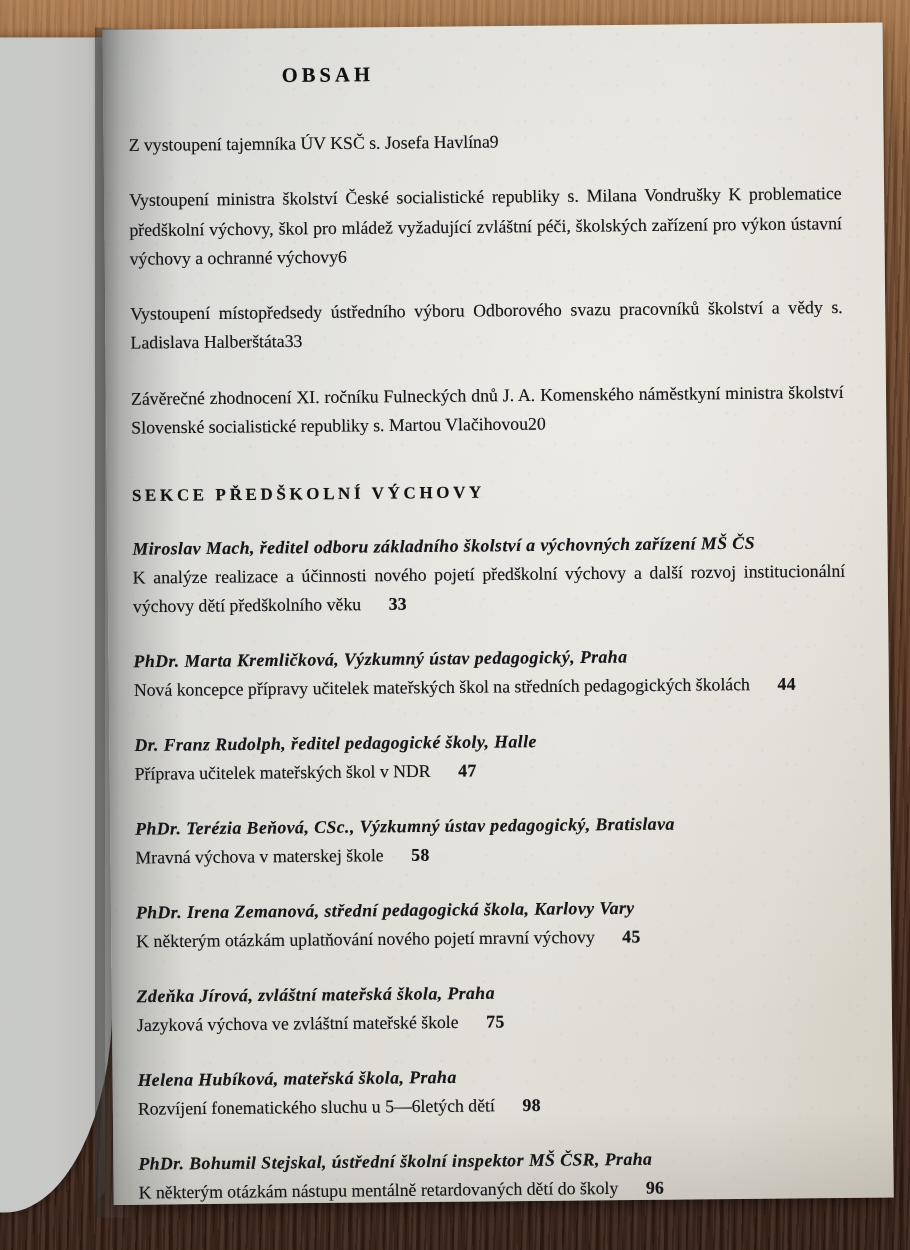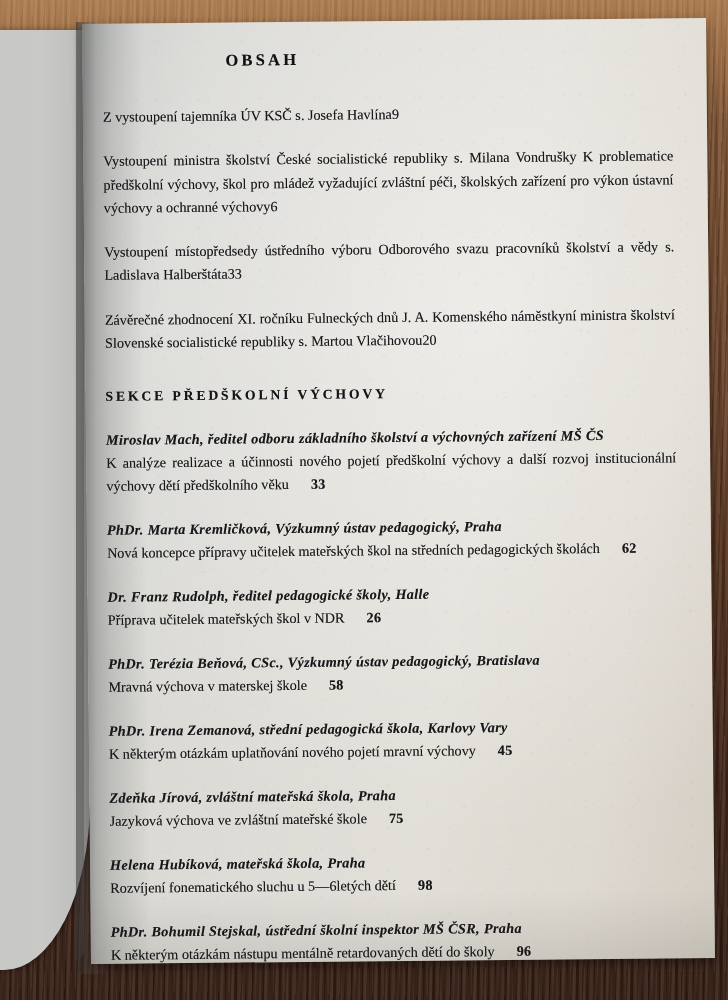--- a/index.html
+++ b/index.html
@@ -225,26 +225,26 @@
 
       <div class="section-head">SEKCE PŘEDŠKOLNÍ VÝCHOVY</div>
 
       <div class="entry">
         <span class="byline">Miroslav Mach, ředitel odboru základního školství a výchovných zařízení MŠ ČS</span>
         <span class="desc"><span>K analýze realizace a účinnosti nového pojetí předškolní výchovy a další rozvoj institucionální výchovy dětí předškolního věku</span><span class="pg">33</span></span>
       </div>
 
       <div class="entry">
         <span class="byline">PhDr. Marta Kremličková, Výzkumný ústav pedagogický, Praha</span>
-        <span class="desc"><span>Nová koncepce přípravy učitelek mateřských škol na středních pedagogických školách</span><span class="pg">62</span></span>
+        <span class="desc"><span>Nová koncepce přípravy učitelek mateřských škol na středních pedagogických školách</span><span class="pg">44</span></span>
       </div>
 
       <div class="entry">
         <span class="byline">Dr. Franz Rudolph, ředitel pedagogické školy, Halle</span>
-        <span class="desc"><span>Příprava učitelek mateřských škol v NDR</span><span class="pg">26</span></span>
+        <span class="desc"><span>Příprava učitelek mateřských škol v NDR</span><span class="pg">47</span></span>
       </div>
 
       <div class="entry">
         <span class="byline">PhDr. Terézia Beňová, CSc., Výzkumný ústav pedagogický, Bratislava</span>
         <span class="desc"><span>Mravná výchova v materskej škole</span><span class="pg">58</span></span>
       </div>
 
       <div class="entry">
         <span class="byline">PhDr. Irena Zemanová, střední pedagogická škola, Karlovy Vary</span>
         <span class="desc"><span>K některým otázkám uplatňování nového pojetí mravní výchovy</span><span class="pg">45</span></span>

